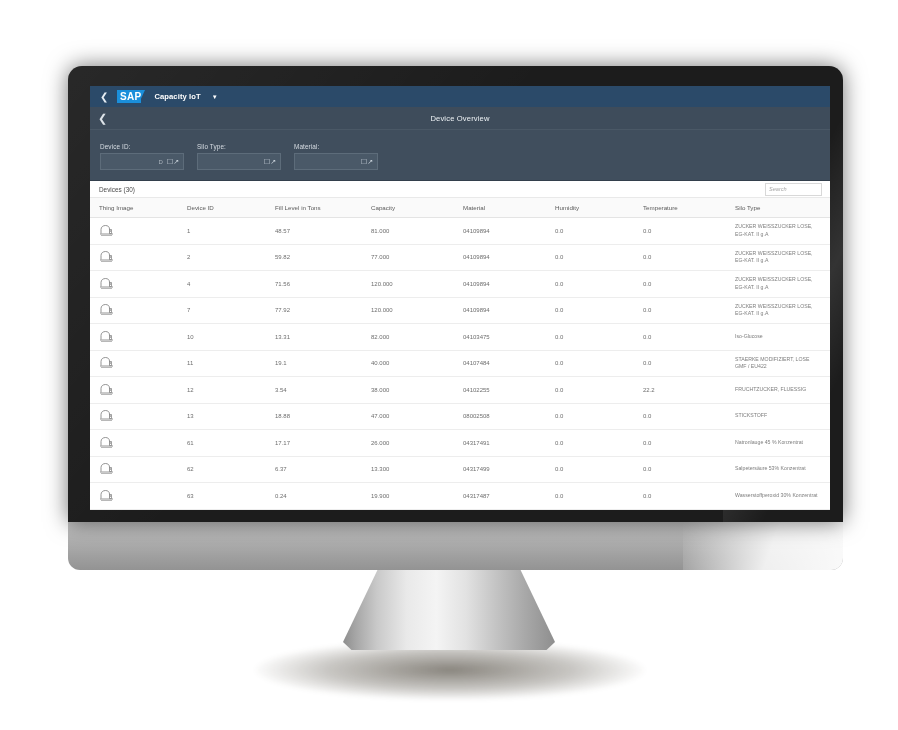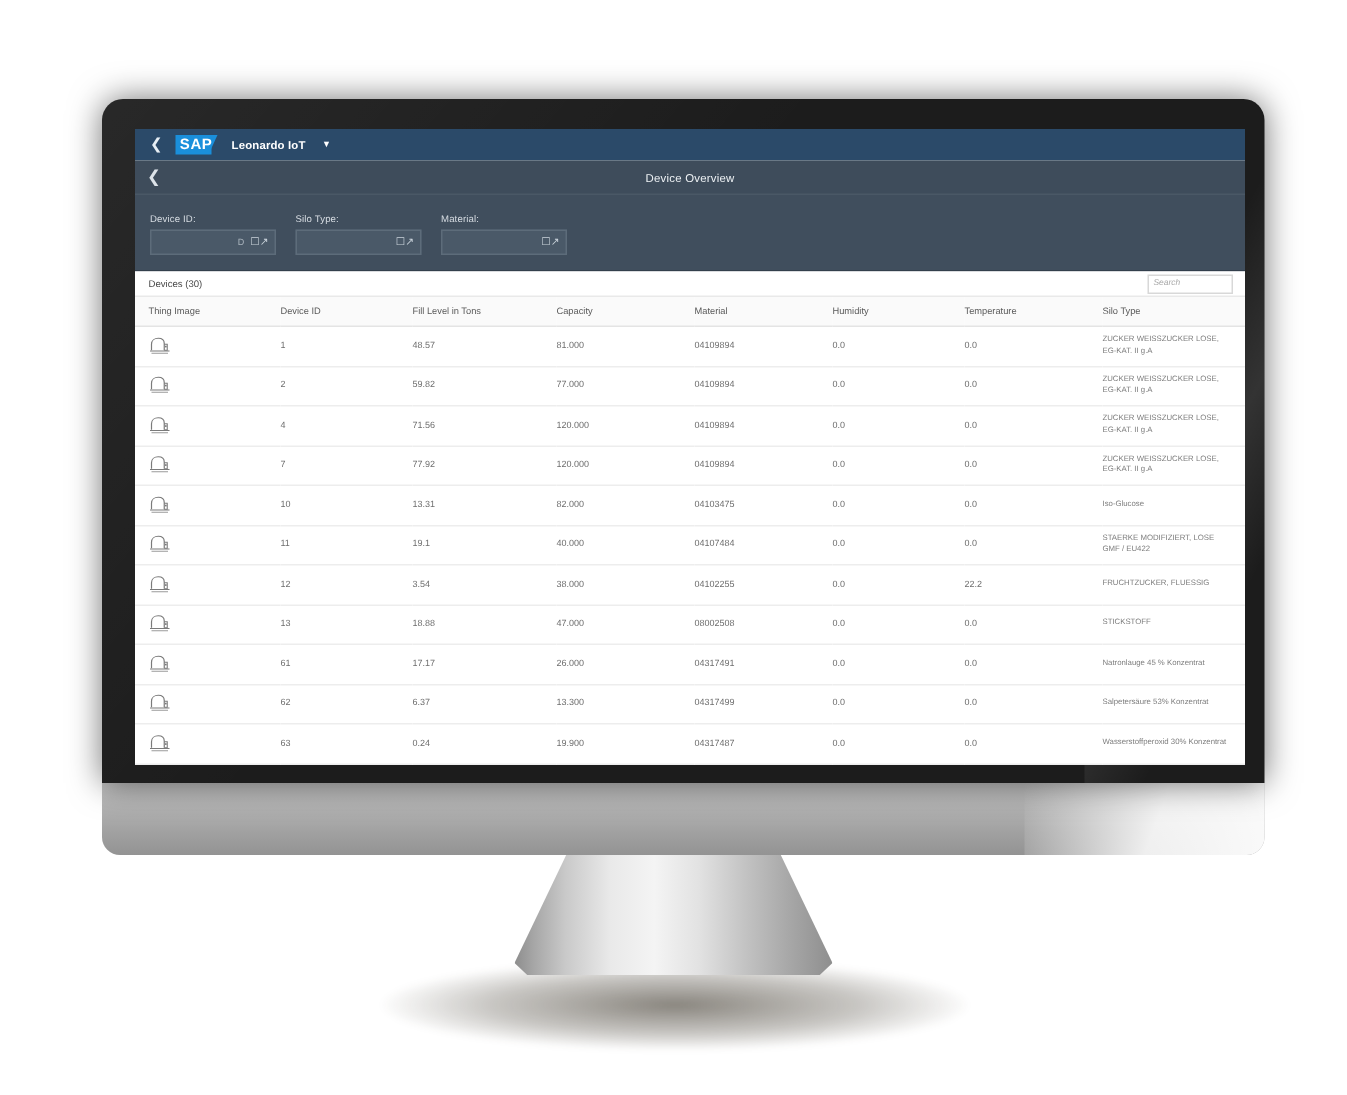--- a/index.html
+++ b/index.html
@@ -175,21 +175,21 @@
 
   <div class="screen">
 
     <div class="shell-bar">
       <span class="sb-back">❮</span>
       <span class="sap-logo">
         <span class="blue"></span>
         <span class="tri"></span>
         <span class="txt">SAP</span>
       </span>
-      <span class="sb-title">Leonardo IoT</span>
+      <span class="sb-title">Capacity IoT</span>
       <span class="sb-caret">▼</span>
     </div>
 
     <div class="page-header">
       <span class="ph-back">❮</span>
       <span class="ph-title">Device Overview</span>
     </div>
 
     <div class="filter-bar">
       <div class="filters">

